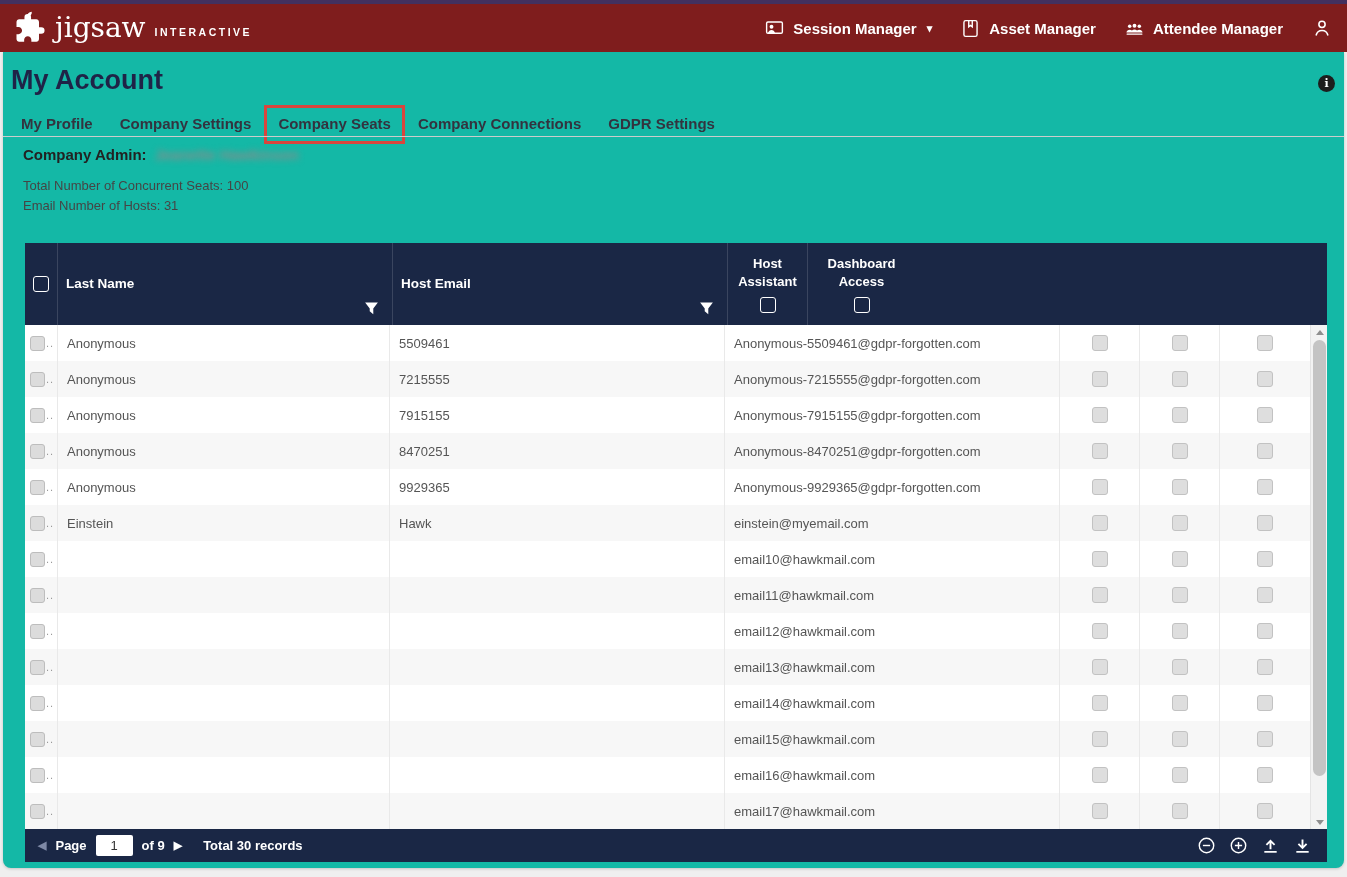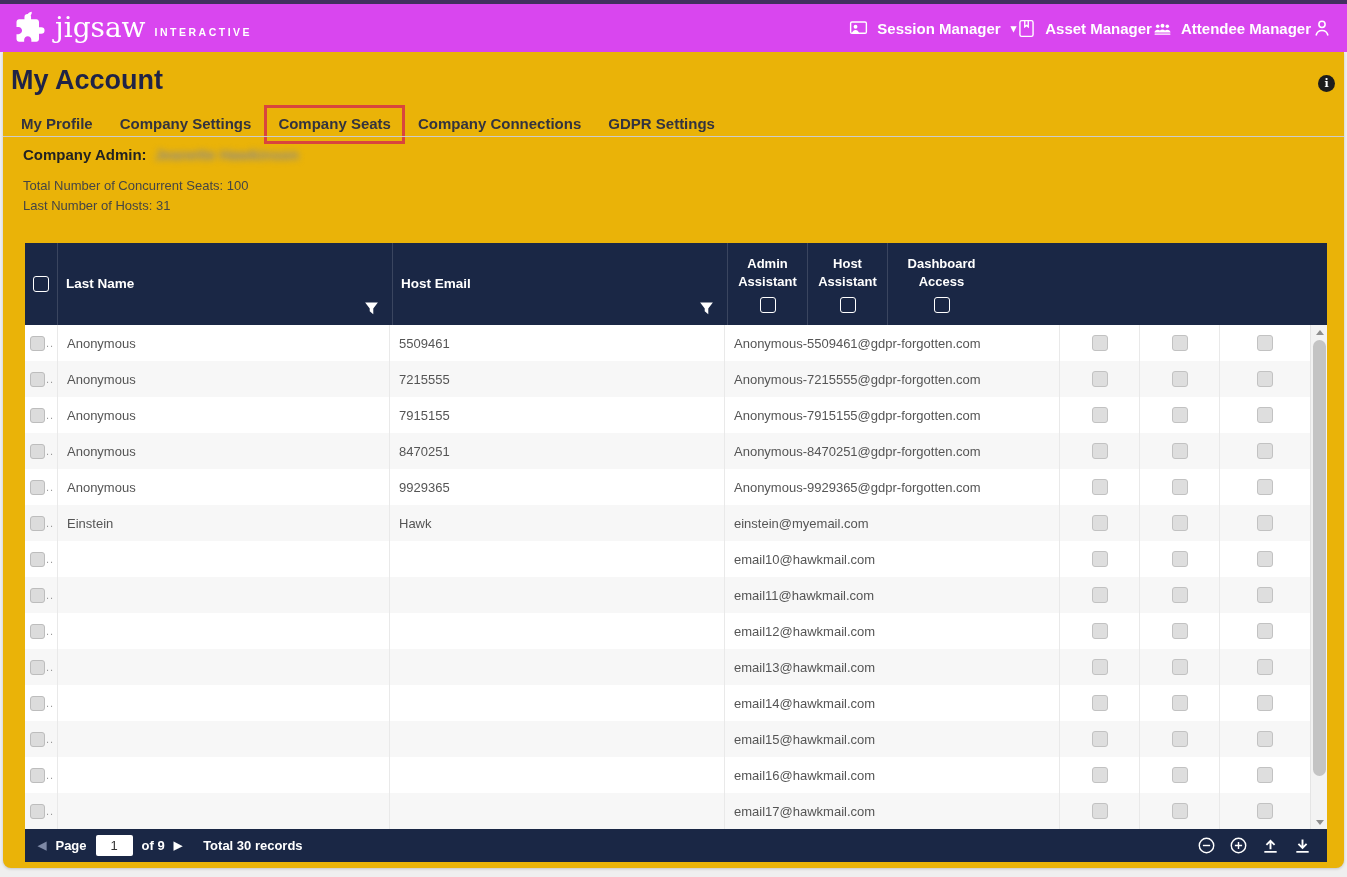--- a/index.html
+++ b/index.html
@@ -9,37 +9,37 @@
     background:#efefef;
     position:relative;
     overflow:hidden;
     color:#555;
   }
 
   
   .top-strip { position:absolute; top:0; left:0; right:0; height:4px; background:#42305f; z-index:3; }
   .navbar {
     position:absolute; top:0; left:0; right:0; height:52px;
-    background:#d946ef; display:flex; align-items:center;
+    background:#7f1d1d; display:flex; align-items:center;
     padding:4px 14px 0 12px; color:#fff; z-index:2;
   }
   .logo { display:flex; align-items:center; gap:7px; }
   .logo svg { width:36px; height:36px; }
   .logo-text { font-family:"DejaVu Serif", serif; font-size:28px; color:#fff; line-height:1; }
   .logo-sub  { font-size:10.5px; letter-spacing:2.5px; font-weight:bold; color:#fff; margin-left:2px; padding-top:8px;text-align:center; }
-  .nav-items { margin-left:auto; display:flex; align-items:center; font-size:15px; font-weight:600; }
+  .nav-items { margin-left:auto; display:flex; align-items:center; gap:28px; font-size:15px; font-weight:600; }
   .nav-item  { display:flex; align-items:center; gap:8px; cursor:pointer; }
   .nav-item svg { width:21px; height:21px; }
   .caret { font-size:11px; margin-left:2px; }
   .user-btn svg { width:22px; height:22px; display:block; }
 
   
   .card {
     position:absolute; top:52px; left:3px; width:1341px; height:816px;
-    background:#eab308; border-radius:0 0 8px 8px;
+    background:#14b8a6; border-radius:0 0 8px 8px;
     box-shadow:0 1px 3px rgba(0,0,0,.18);
   }
 
   .page-title { position:absolute; left:8px; top:13px; font-size:27px; font-weight:bold; color:#1f2347; }
   .info-icon {
     position:absolute; right:9px; top:23px; width:17px; height:17px; border-radius:50%;
     background:#1d1d1d; color:#fff; display:flex; align-items:center; justify-content:center;
     font:bold 11px "DejaVu Serif", serif; cursor:pointer;
   }
 
@@ -169,21 +169,21 @@
   <div class="tabs-divider"></div>
 
   <div class="admin-line">
     <span>Company Admin:</span><span class="blurred">Jeanette Hawkinson</span>
   </div>
   <div class="total-line seats">
     <span>Total Number of Concurrent Seats:</span>
     <span>100</span>
   </div>
   <div class="total-line hosts">
-    <span>Last Number of Hosts:</span>
+    <span>Email Number of Hosts:</span>
     <span>31</span>
   </div>
 
   <div class="table">
     <div class="thead">
       <div class="th th-check">
         <span class="hdr-cb"></span>
       </div>
       <div class="th th-last">
         <span class="th-label">Last Name</span>
@@ -193,24 +193,20 @@
             </svg>
         </span>
       </div>
       <div class="th th-email">
         <span class="th-label">Host Email</span>
         <span class="filter-btn">
           <svg viewBox="0 0 16 16" fill="#fff">
               <path d="M1.2 1.5h13.6L9.9 7.9v6.3L6.1 11V7.9z"></path>
             </svg>
         </span>
-      </div>
-      <div class="th th-cbcol">
-        <span class="th-cb-label">Admin Assistant</span>
-        <span class="hdr-cb"></span>
       </div>
       <div class="th th-cbcol">
         <span class="th-cb-label">Host Assistant</span>
         <span class="hdr-cb"></span>
       </div>
       <div class="th th-cbcol th-dash">
         <span class="th-cb-label">Dashboard Access</span>
         <span class="hdr-cb"></span>
       </div>
     </div>

